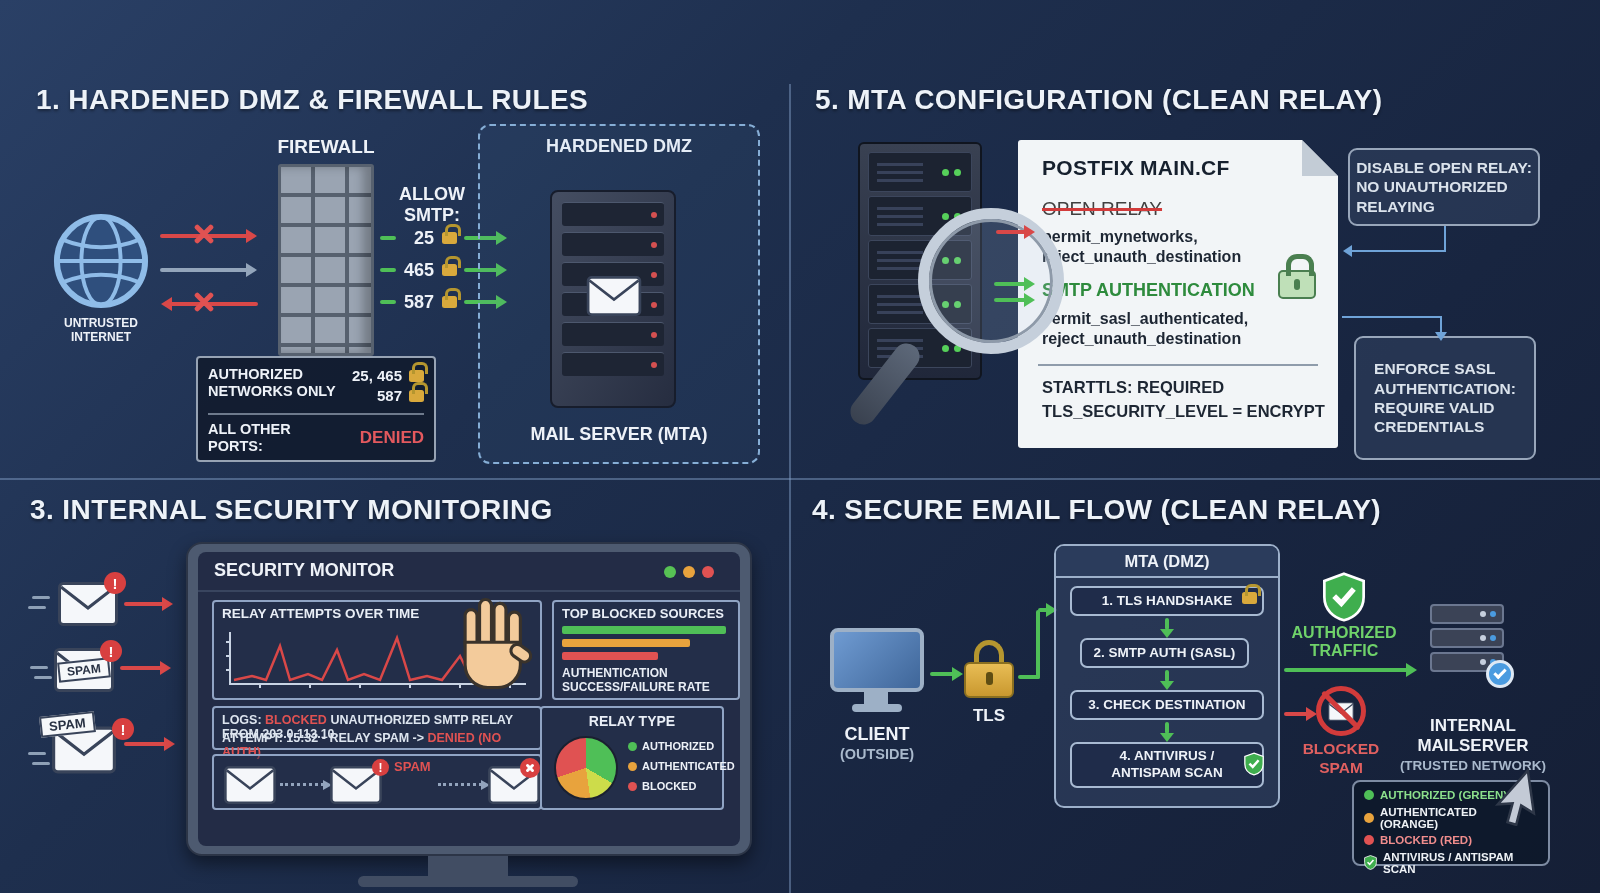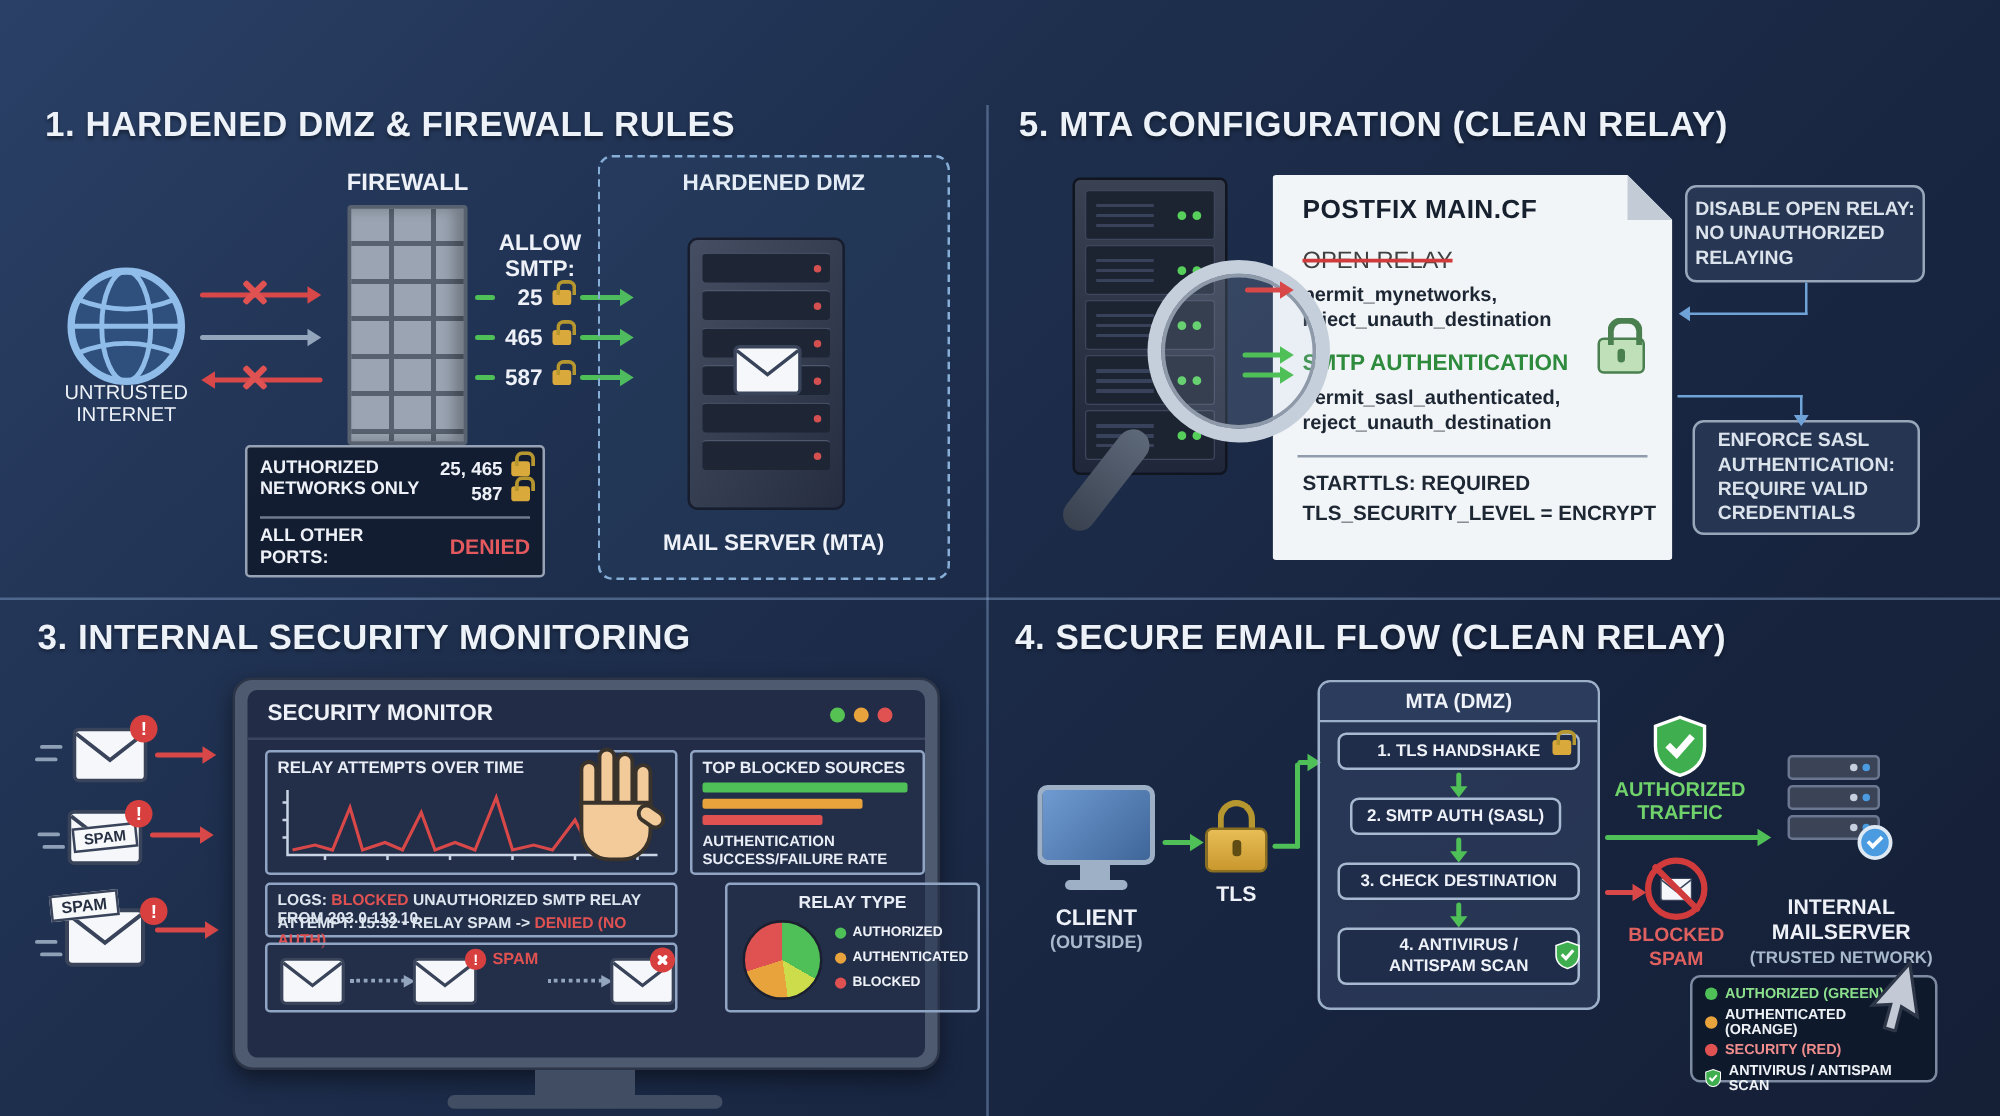--- a/index.html
+++ b/index.html
@@ -115,21 +115,21 @@
   <section>
     <h2 class="abs q-heading" style="left:36px;top:84px">1. HARDENED DMZ &amp; FIREWALL RULES</h2>
 
     <svg class="abs" style="left:52px;top:212px;width:98px;height:98px" viewBox="0 0 100 100">
       <circle cx="50" cy="50" r="45" fill="#2f4f7d" stroke="#8fbce8" stroke-width="6"></circle>
       <ellipse cx="50" cy="50" rx="20" ry="45" fill="none" stroke="#8fbce8" stroke-width="4"></ellipse>
       <line x1="5" y1="50" x2="95" y2="50" stroke="#8fbce8" stroke-width="4"></line>
       <path d="M10,28 Q50,44 90,28" fill="none" stroke="#8fbce8" stroke-width="4"></path>
       <path d="M10,72 Q50,56 90,72" fill="none" stroke="#8fbce8" stroke-width="4"></path>
     </svg>
-    <div class="abs pre ctr" style="left:8px;top:306px;width:186px;font-size:16px;font-weight:400">UNTRUSTED
+    <div class="abs pre ctr" style="left:8px;top:316px;width:186px;font-size:12px;font-weight:700">UNTRUSTED
 INTERNET</div>
 
     <div class="abs harrow" style="left:160px;top:234px;width:88px;--c:#d94848"></div>
     <div class="abs xbars" style="left:192px;top:222px;width:24px;height:24px;z-index:6"></div>
     <div class="abs harrow" style="left:160px;top:268px;width:88px;--c:#93a5bb"></div>
     <div class="abs harrow left" style="left:170px;top:302px;width:88px;--c:#d94848"></div>
     <div class="abs xbars" style="left:192px;top:290px;width:24px;height:24px;z-index:6"></div>
 
     <div class="abs ctr" style="left:262px;top:136px;width:128px;font-size:19px;font-weight:800">FIREWALL</div>
     <div class="abs wall" style="left:278px;top:164px;width:96px;height:192px"></div>
@@ -233,21 +233,21 @@
     <div class="abs harrow" style="left:994px;top:282px;width:32px;--c:#4fbf57;z-index:6"></div>
     <div class="abs harrow" style="left:994px;top:298px;width:32px;--c:#4fbf57;z-index:6"></div>
 
     <div class="abs callout pre" style="left:1348px;top:148px;width:192px;height:78px">DISABLE OPEN RELAY:
 NO UNAUTHORIZED
 RELAYING</div>
     <div class="abs cline" style="left:1444px;top:226px;width:2px;height:26px"></div>
     <div class="abs cline" style="left:1352px;top:250px;width:94px;height:2px"></div>
     <div class="abs head-left" style="left:1343px;top:245px"></div>
 
-    <div class="abs callout pre" style="left:1354px;top:336px;width:182px;height:92px">ENFORCE SASL
+    <div class="abs callout pre" style="left:1354px;top:336px;width:182px;height:124px">ENFORCE SASL
 AUTHENTICATION:
 REQUIRE VALID
 CREDENTIALS</div>
     <div class="abs cline" style="left:1342px;top:316px;width:100px;height:2px"></div>
     <div class="abs cline" style="left:1440px;top:316px;width:2px;height:18px"></div>
     <div class="abs head-down" style="left:1435px;top:332px"></div>
   </section>
 
   <section>
     <h2 class="abs q-heading" style="left:30px;top:494px">3. INTERNAL SECURITY MONITORING</h2>
@@ -331,21 +331,21 @@
       <div class="abs red" style="left:180px;top:3px;font-size:13px;font-weight:800">SPAM</div>
       <div class="abs dotline" style="left:224px;top:27px;width:44px"></div>
       <svg class="abs" style="left:274px;top:10px;width:52px;height:38px">
           <use href="#sym-env"></use>
         </svg>
       <div class="abs badge" style="left:306px;top:2px;width:20px;height:20px">
           <span class="abs xbars white" style="left:5px;top:5px;width:10px;height:10px"></span>
         </div>
     </div>
 
-    <div class="abs panel" style="left:580px;top:706px;width:204px;height:104px">
+    <div class="abs panel" style="left:540px;top:706px;width:184px;height:104px">
       <div class="abs ptitle ctr" style="left:0;top:5px;width:100%;font-size:14px">RELAY TYPE</div>
       <div class="abs pie" style="left:12px;top:28px;width:64px;height:64px"></div>
       <div class="abs" style="left:86px;top:32px">
         <div style="display:flex;align-items:center;gap:5px;margin-bottom:8px">
           <span class="ldot" style="background: rgb(79, 191, 87);"></span>
           <span style="font-size:11px;font-weight:800">AUTHORIZED</span>
         </div>
         <div style="display:flex;align-items:center;gap:5px;margin-bottom:8px">
           <span class="ldot" style="background: rgb(232, 163, 61);"></span>
           <span style="font-size:11px;font-weight:800">AUTHENTICATED</span>
@@ -440,21 +440,21 @@
       <div class="lrow">
         <span class="ldot" style="width: 10px; height: 10px; background: rgb(79, 191, 87);"></span>
         <span style="color: rgb(140, 224, 140);">AUTHORIZED (GREEN)</span>
       </div>
       <div class="lrow">
         <span class="ldot" style="width: 10px; height: 10px; background: rgb(232, 163, 61);"></span>
         <span style="color: rgb(238, 242, 246);">AUTHENTICATED (ORANGE)</span>
       </div>
       <div class="lrow">
         <span class="ldot" style="width: 10px; height: 10px; background: rgb(224, 82, 82);"></span>
-        <span style="color: rgb(240, 141, 141);">SECURITY (RED)</span>
+        <span style="color: rgb(240, 141, 141);">BLOCKED (RED)</span>
       </div>
       <div class="lrow">
         <svg style="width:13px;height:15px;color:#3fae4e;flex:none">
             <use href="#sym-shield"></use>
           </svg>
         <span style="color: rgb(238, 242, 246);">ANTIVIRUS / ANTISPAM SCAN</span>
       </div>
     </div>
     <svg class="abs" style="left:1494px;top:770px;width:42px;height:56px;z-index:4;transform:scaleX(-1) rotate(8deg)">
         <use href="#sym-cursor"></use>

